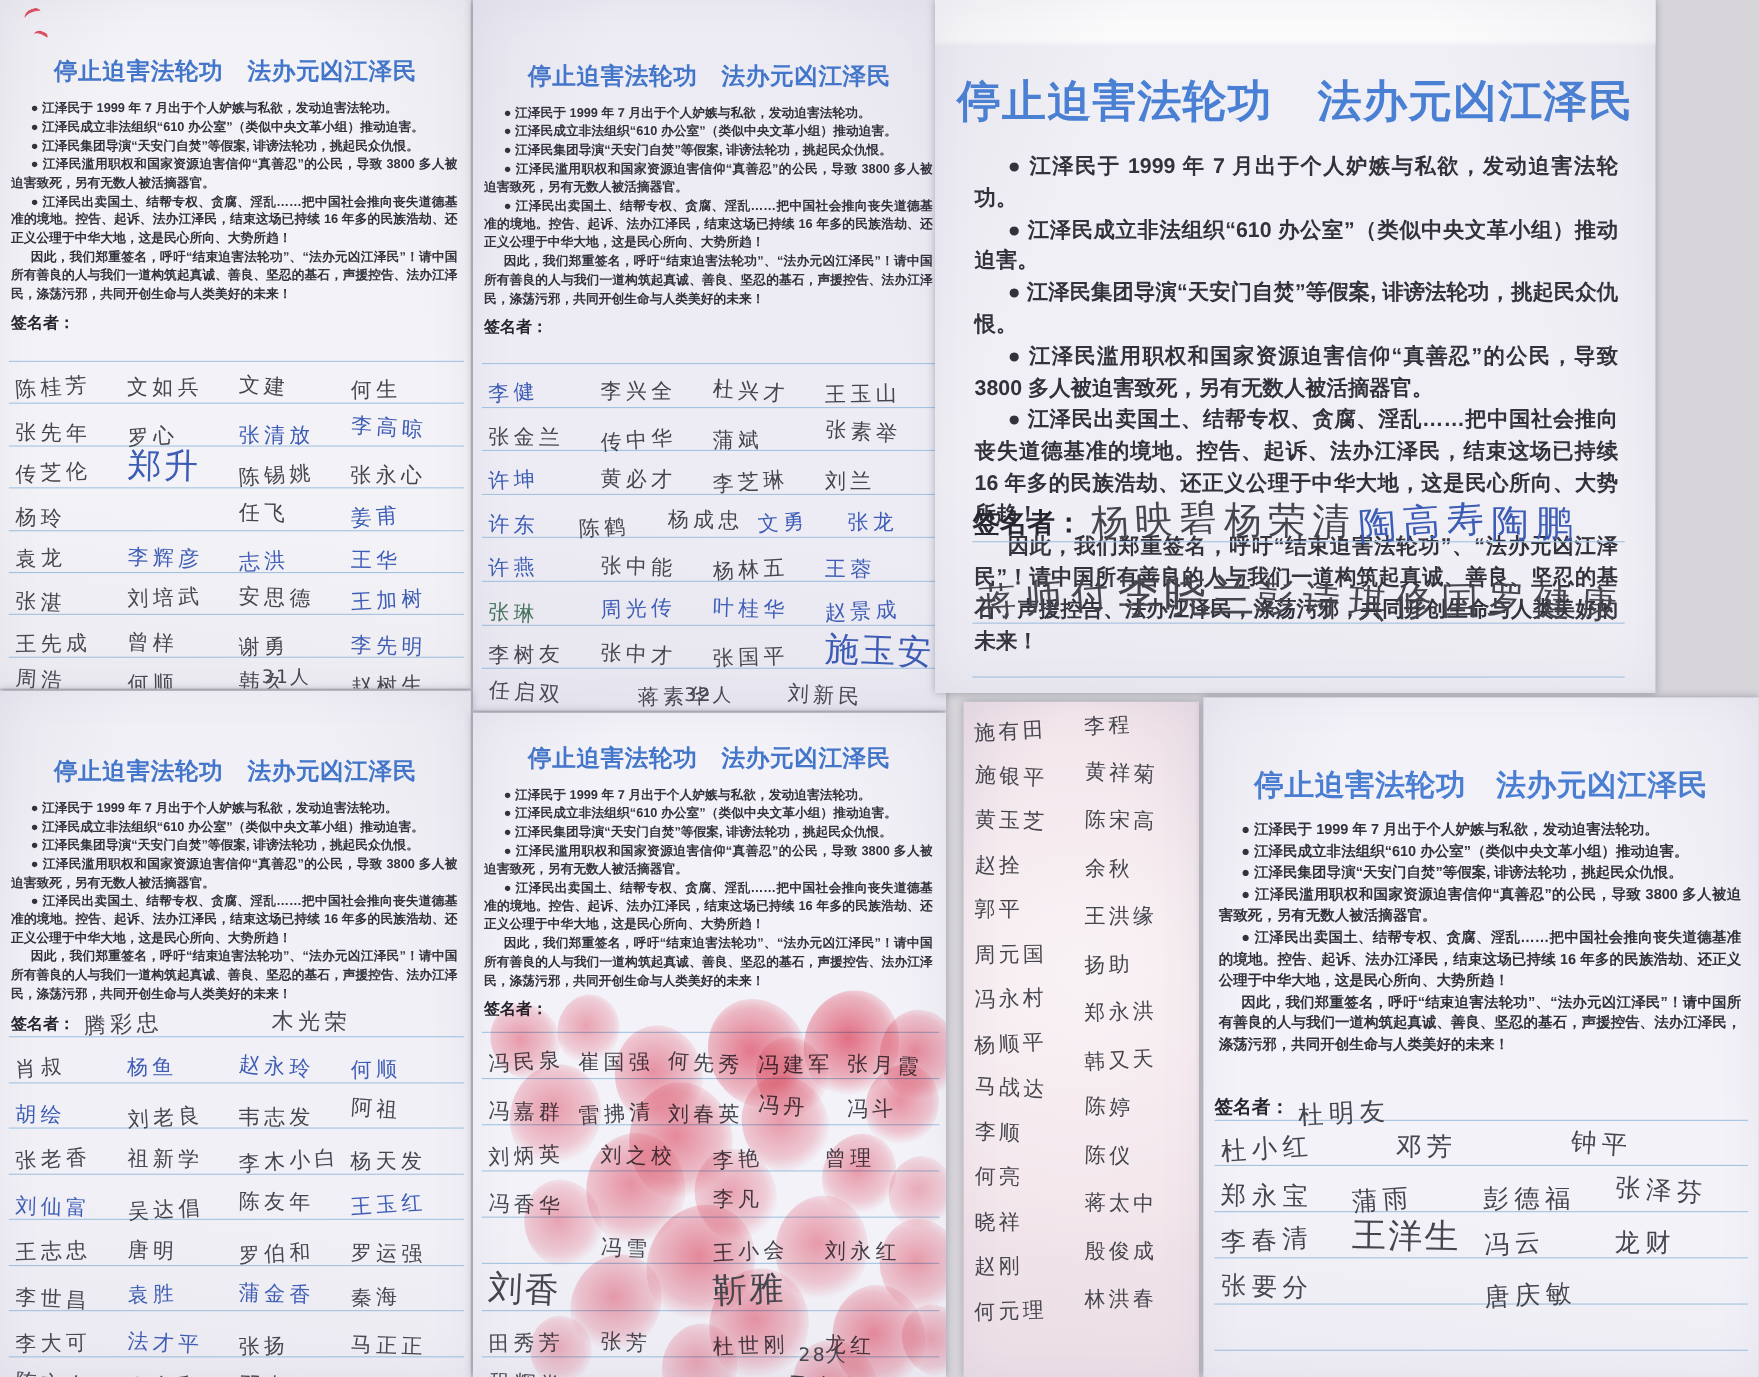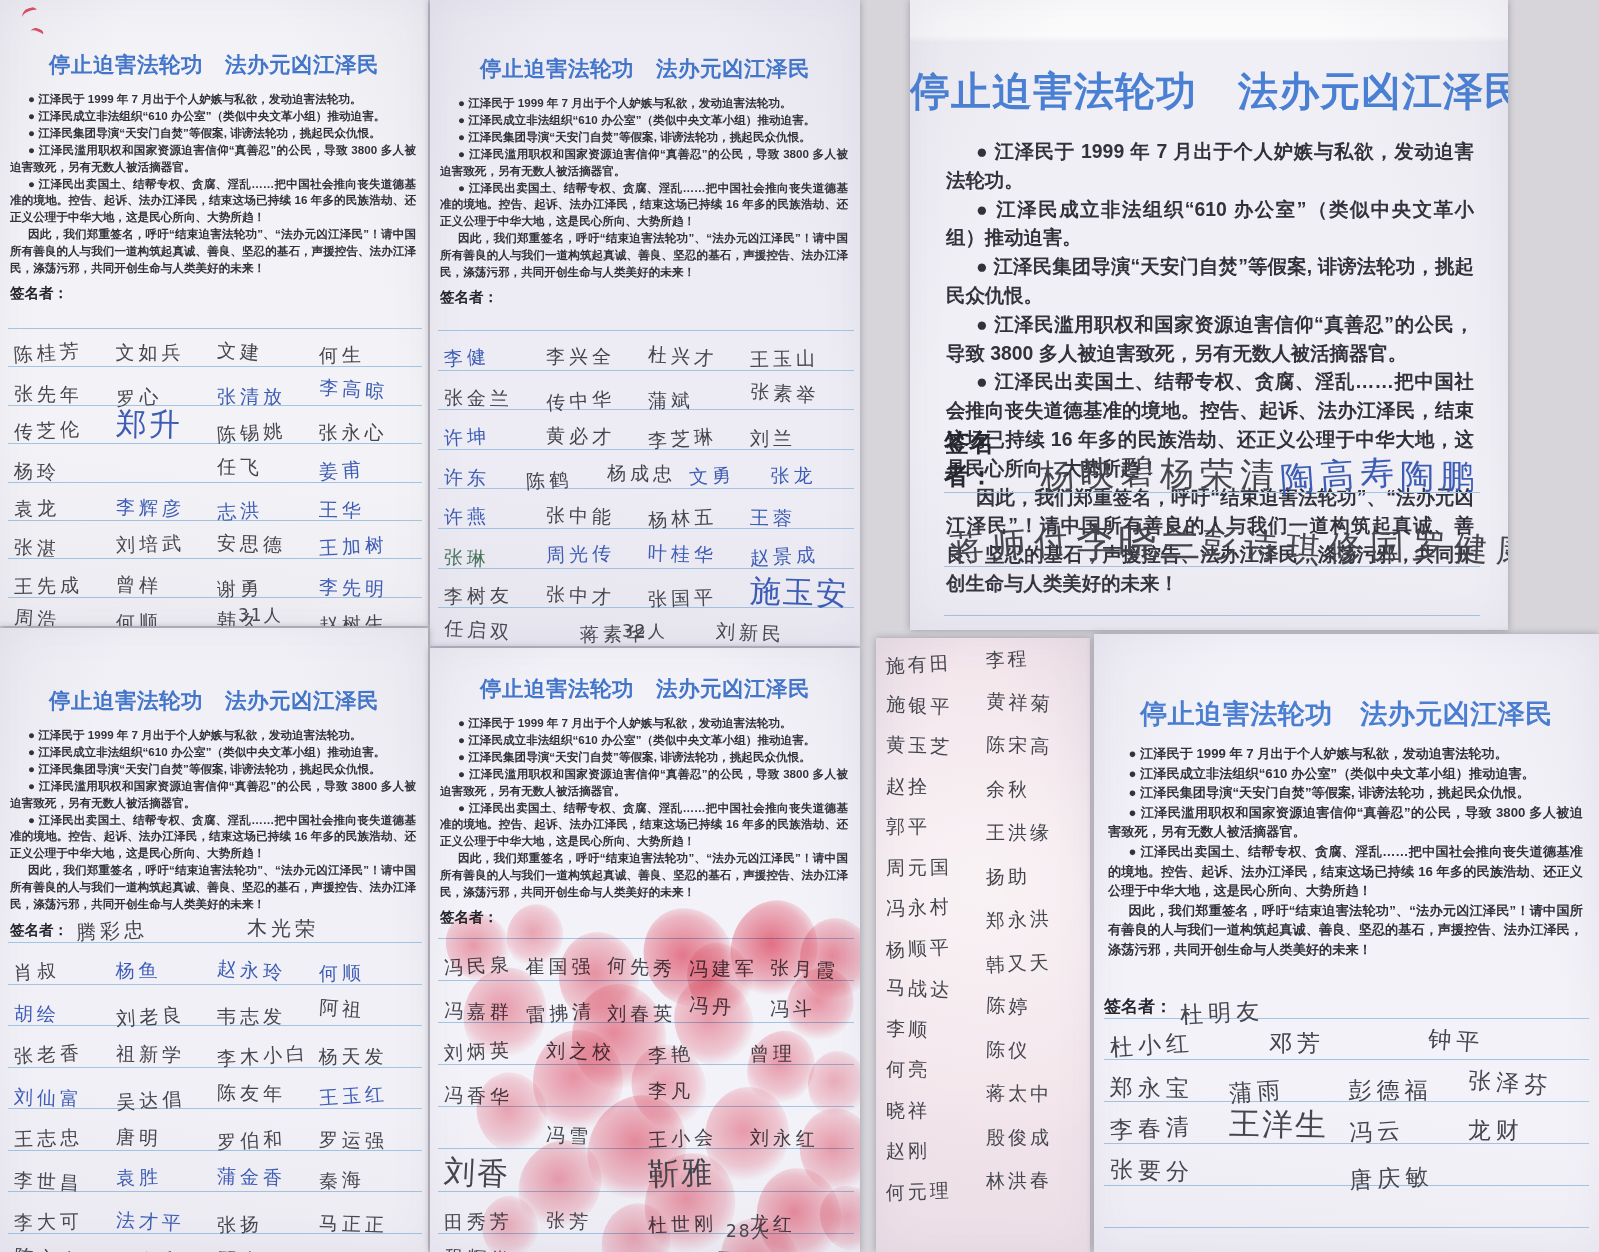--- a/index.html
+++ b/index.html
@@ -17,21 +17,21 @@
   }
   .sheet::after{ 
     content:"";position:absolute;inset:0;pointer-events:none;
     background:
       linear-gradient(112deg, rgba(90,90,130,.06) 0%, transparent 20%),
       linear-gradient(250deg, rgba(90,90,130,.05) 0%, transparent 24%),
       linear-gradient(8deg, rgba(120,120,160,.06) 0%, transparent 28%);
   }
   .sheet-a{left:0;top:0;width:428px;height:626px;background-color:#f3f2f6;}
   .sheet-b{left:430px;top:0;width:430px;height:646px;background-color:#edecf4;}
-  .sheet-c{left:910px;top:0;width:598px;height:630px;background-color:#f0eff5;
+  .sheet-c{left:850px;top:0;width:655px;height:630px;background-color:#f0eff5;
     background-image:linear-gradient(to bottom,#fbfbfc 0,#fbfbfc 36px,rgba(251,251,252,0) 42px);}
   .sheet-d{left:0;top:628px;width:428px;height:624px;background-color:#f1f0f6;}
   .sheet-e{left:430px;top:648px;width:430px;height:604px;background-color:#f3f2f8;}
   .sheet-f{left:876px;top:638px;width:214px;height:614px;background-color:#f2e4ea;
     background-image:radial-gradient(circle at 50% 40%, rgba(255,255,255,.55) 0%, rgba(255,255,255,0) 70%);}
   .sheet-g{left:1094px;top:634px;width:505px;height:618px;background-color:#f3f2f8;}
 
   
   .title{margin:0;text-align:center;font-weight:700;color:#4376ca;letter-spacing:.5px;white-space:nowrap;}
   .t-sm{margin-top:50px;font-size:21.5px;}

